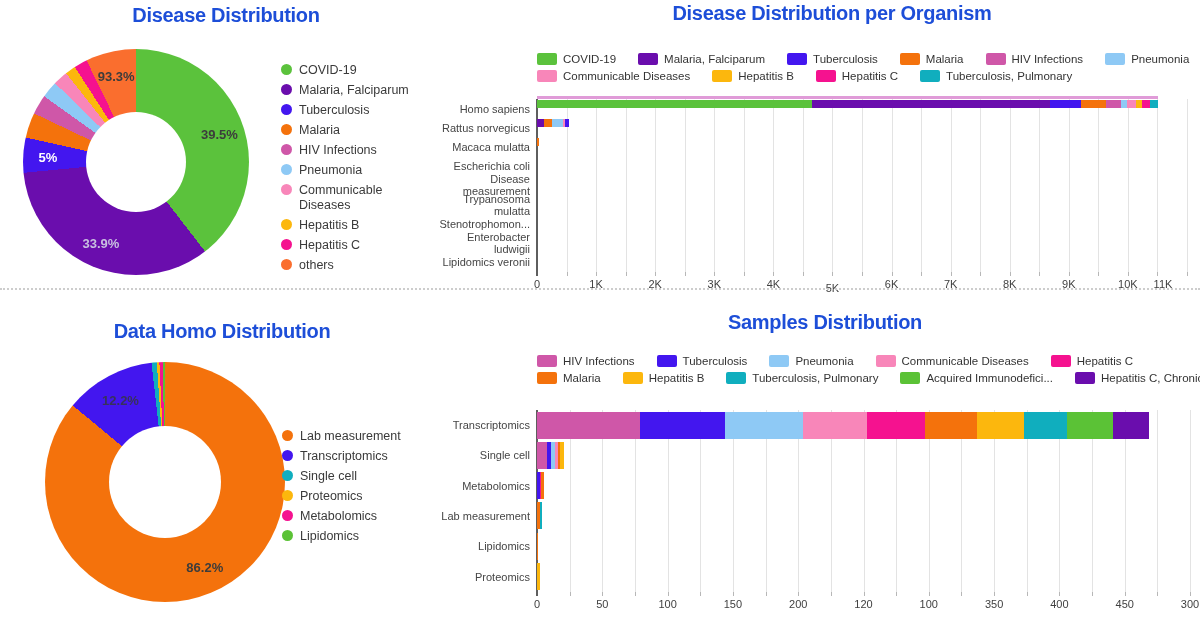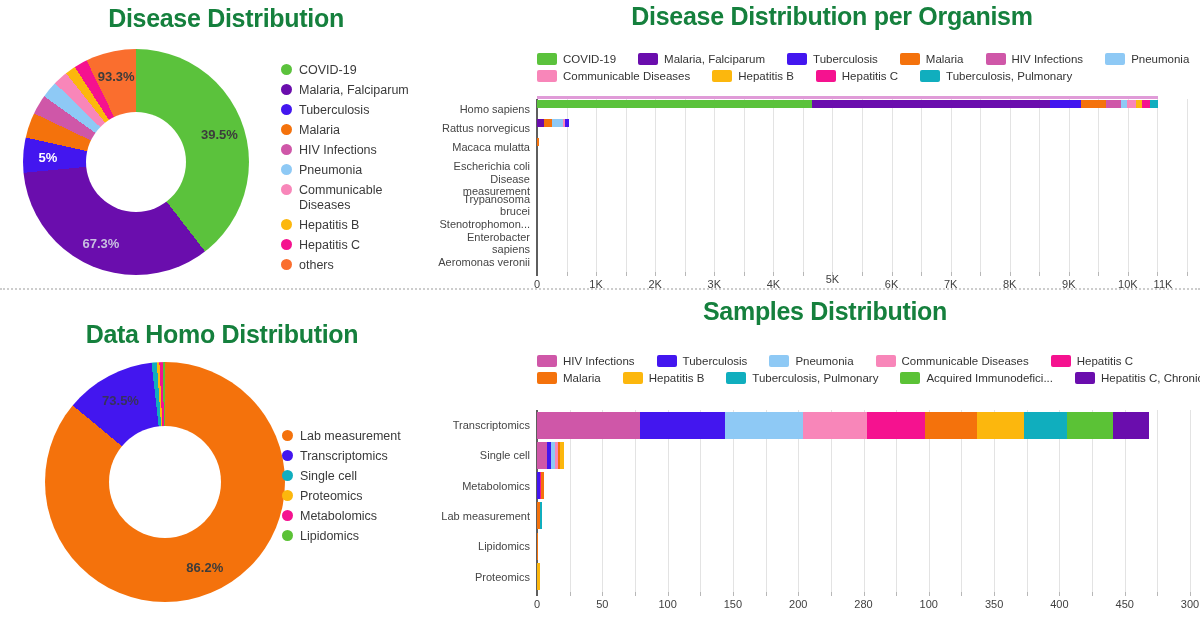--- a/index.html
+++ b/index.html
@@ -1,24 +1,24 @@
 <!DOCTYPE html>
 <html><head>
 <meta charset="utf-8">
 <style>
   html,body{margin:0;padding:0}
   body{
     width:1200px;height:622px;position:relative;background:#fff;overflow:hidden;
     font-family:"Liberation Sans",sans-serif;
   }
-  .title{position:absolute;font-weight:700;font-size:25px;color:#15803d;text-align:center;letter-spacing:-0.3px;white-space:nowrap}
+  .title{position:absolute;font-weight:700;font-size:20px;color:#1d4ed8;text-align:center;letter-spacing:-0.3px;white-space:nowrap}
   #t1{left:26px;top:4px;width:400px}
   #t2{left:492px;top:2px;width:680px}
   #t3{left:22px;top:320px;width:400px}
-  #t4{left:485px;top:297px;width:680px}
+  #t4{left:485px;top:311px;width:680px}
   #separator{position:absolute;left:0;top:288px;width:1200px;height:0;border-top:2px dotted #cdcdcd}
 
   .donut{position:absolute;border-radius:50%}
   #donut1{left:23px;top:49px;width:226px;height:226px}
   #donut2{left:45px;top:362px;width:240px;height:240px}
   .hole{position:absolute;left:50%;top:50%;transform:translate(-50%,-50%);background:#fff;border-radius:50%}
   .pct{position:absolute;font-size:13px;font-weight:700;transform:translate(-50%,-50%);white-space:nowrap}
 
   .vlegend{position:absolute;display:flex;flex-direction:column;gap:5px}
   #legend1{left:281px;top:63px;width:128px}
@@ -48,21 +48,21 @@
   .rowlabel{position:absolute;text-align:right;font-size:11px;color:#454545;line-height:12px;transform:translateY(-50%)}
   .xtick{position:absolute;font-size:11px;color:#3f3f3f;font-weight:500;transform:translateX(-50%);white-space:nowrap}
 </style>
 </head>
 <body>
 
 <div class="title" id="t1">Disease Distribution</div>
 <div class="donut" id="donut1" style="background: conic-gradient(rgb(91, 194, 60) 0deg, rgb(91, 194, 60) 142.34deg, rgb(106, 13, 173) 142.34deg, rgb(106, 13, 173) 264.5deg, rgb(67, 22, 239) 264.5deg, rgb(67, 22, 239) 282.52deg, rgb(244, 114, 12) 282.52deg, rgb(244, 114, 12) 295.5deg, rgb(207, 87, 168) 295.5deg, rgb(207, 87, 168) 305.59deg, rgb(142, 201, 245) 305.59deg, rgb(142, 201, 245) 314.23deg, rgb(248, 134, 185) 314.23deg, rgb(248, 134, 185) 321.8deg, rgb(252, 183, 13) 321.8deg, rgb(252, 183, 13) 327.21deg, rgb(245, 18, 143) 327.21deg, rgb(245, 18, 143) 334.05deg, rgb(250, 110, 46) 334.05deg, rgb(250, 110, 46) 360deg);">
     <div class="hole" style="height: 100px; width: 100px;"></div>
     <span class="pct" style="left: 196.423px; top: 84.5535px; color: rgb(60, 60, 60);">39.5%</span>
-    <span class="pct" style="left: 77.9623px; top: 193.877px; color: rgb(200, 191, 224);">67.3%</span>
+    <span class="pct" style="left: 77.9623px; top: 193.877px; color: rgb(200, 191, 224);">33.9%</span>
     <span class="pct" style="left: 25.0257px; top: 107.598px; color: rgb(255, 255, 255);">5%</span>
     <span class="pct" style="left: 93.2133px; top: 27.1097px; color: rgb(60, 60, 60);">93.3%</span>
   </div>
 <div class="vlegend" id="legend1">
     <div class="item">
       <span class="dot" style="background: rgb(91, 194, 60);"></span>
       <span class="lbl">COVID-19</span>
     </div>
     <div class="item">
       <span class="dot" style="background: rgb(106, 13, 173);"></span>
@@ -231,53 +231,53 @@
     </div>
     <div class="rowlabel" style="left: 0px; width: 106px; top: 67.2px;">
       <div>Escherichia coli</div>
     </div>
     <div class="rowlabel" style="left: 0px; width: 106px; top: 86.4px;">
       <div>Disease</div>
       <div>measurement</div>
     </div>
     <div class="rowlabel" style="left: 0px; width: 106px; top: 105.6px;">
       <div>Trypanosoma</div>
-      <div>brucei</div>
+      <div>mulatta</div>
     </div>
     <div class="rowlabel" style="left: 0px; width: 106px; top: 124.8px;">
       <div>Stenotrophomon...</div>
     </div>
     <div class="rowlabel" style="left: 0px; width: 106px; top: 144px;">
       <div>Enterobacter</div>
-      <div>sapiens</div>
+      <div>ludwigii</div>
     </div>
     <div class="rowlabel" style="left: 0px; width: 106px; top: 163.2px;">
-      <div>Aeromonas veronii</div>
+      <div>Lipidomics veronii</div>
     </div>
     <span class="xtick" style="left: 113px; top: 178.8px;">0</span>
     <span class="xtick" style="left: 172.091px; top: 178.8px;">1K</span>
     <span class="xtick" style="left: 231.182px; top: 178.8px;">2K</span>
     <span class="xtick" style="left: 290.273px; top: 178.8px;">3K</span>
     <span class="xtick" style="left: 349.364px; top: 178.8px;">4K</span>
-    <span class="xtick" style="left: 408.455px; top: 174px;">5K</span>
+    <span class="xtick" style="left: 408.455px; top: 183px;">5K</span>
     <span class="xtick" style="left: 467.545px; top: 178.8px;">6K</span>
     <span class="xtick" style="left: 526.636px; top: 178.8px;">7K</span>
     <span class="xtick" style="left: 585.727px; top: 178.8px;">8K</span>
     <span class="xtick" style="left: 644.818px; top: 178.8px;">9K</span>
     <span class="xtick" style="left: 703.909px; top: 178.8px;">10K</span>
     <span class="xtick" style="left: 739px; top: 178.8px;">11K</span>
   </div>
 
 <div id="separator"></div>
 
 <div class="title" id="t3">Data Homo Distribution</div>
 <div class="donut" id="donut2" style="background: conic-gradient(rgb(244, 114, 12) 0deg, rgb(244, 114, 12) 309.7deg, rgb(67, 22, 239) 309.7deg, rgb(67, 22, 239) 353.53deg, rgb(16, 174, 190) 353.53deg, rgb(16, 174, 190) 356.05deg, rgb(252, 183, 13) 356.05deg, rgb(252, 183, 13) 357.31deg, rgb(245, 18, 143) 357.31deg, rgb(245, 18, 143) 358.92deg, rgb(91, 194, 54) 358.92deg, rgb(91, 194, 54) 360deg);">
     <div class="hole" style="height: 112px; width: 112px;"></div>
     <span class="pct" style="left: 159.779px; top: 204.727px; color: rgb(60, 60, 60);">86.2%</span>
-    <span class="pct" style="left: 75.5057px; top: 37.6519px; color: rgb(56, 50, 92);">73.5%</span>
+    <span class="pct" style="left: 75.5057px; top: 37.6519px; color: rgb(56, 50, 92);">12.2%</span>
   </div>
 <div class="vlegend" id="legend2">
     <div class="item">
       <span class="dot" style="background: rgb(244, 114, 12);"></span>
       <span class="lbl">Lab measurement</span>
     </div>
     <div class="item">
       <span class="dot" style="background: rgb(67, 22, 239);"></span>
       <span class="lbl">Transcriptomics</span>
     </div>
@@ -441,19 +441,19 @@
       <div>Lipidomics</div>
     </div>
     <div class="rowlabel" style="left: 0px; width: 106px; top: 166.65px;">
       <div>Proteomics</div>
     </div>
     <span class="xtick" style="left: 113px; top: 187.8px;">0</span>
     <span class="xtick" style="left: 178.3px; top: 187.8px;">50</span>
     <span class="xtick" style="left: 243.6px; top: 187.8px;">100</span>
     <span class="xtick" style="left: 308.9px; top: 187.8px;">150</span>
     <span class="xtick" style="left: 374.2px; top: 187.8px;">200</span>
-    <span class="xtick" style="left: 439.5px; top: 187.8px;">280</span>
+    <span class="xtick" style="left: 439.5px; top: 187.8px;">120</span>
     <span class="xtick" style="left: 504.8px; top: 187.8px;">100</span>
     <span class="xtick" style="left: 570.1px; top: 187.8px;">350</span>
     <span class="xtick" style="left: 635.4px; top: 187.8px;">400</span>
     <span class="xtick" style="left: 700.7px; top: 187.8px;">450</span>
     <span class="xtick" style="left: 766px; top: 187.8px;">300</span>
   </div>
 
 </body></html>

